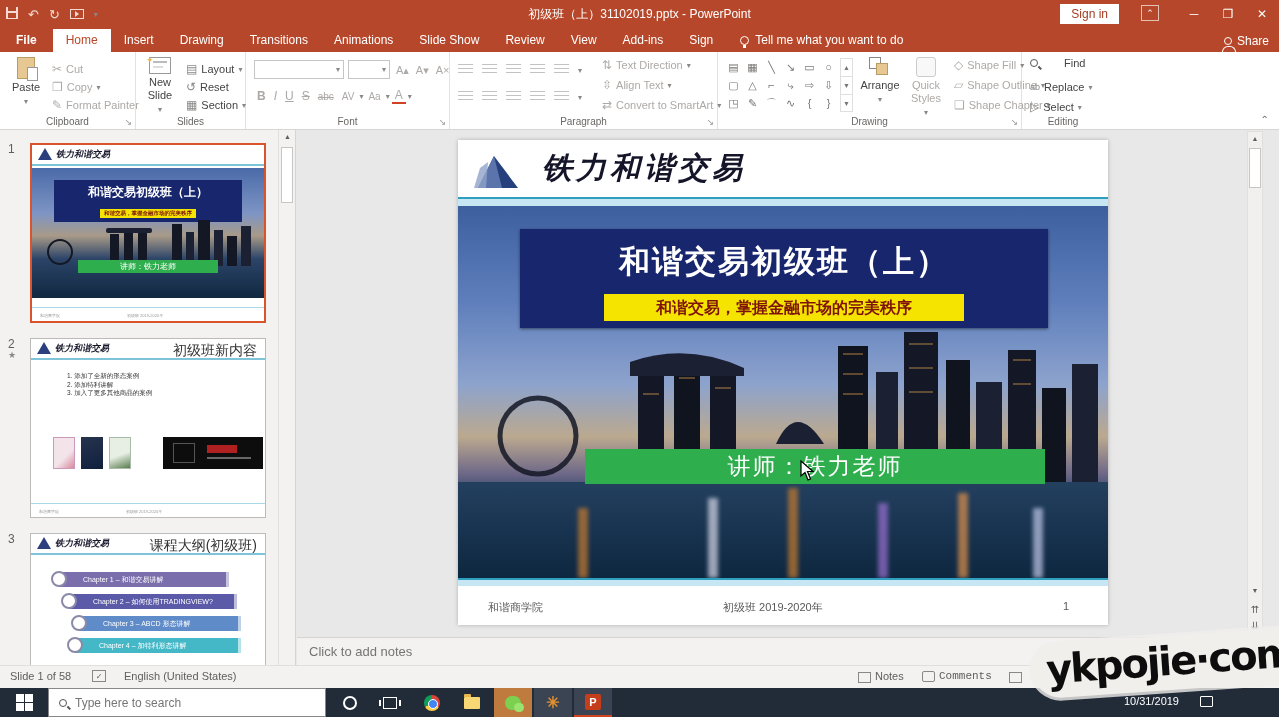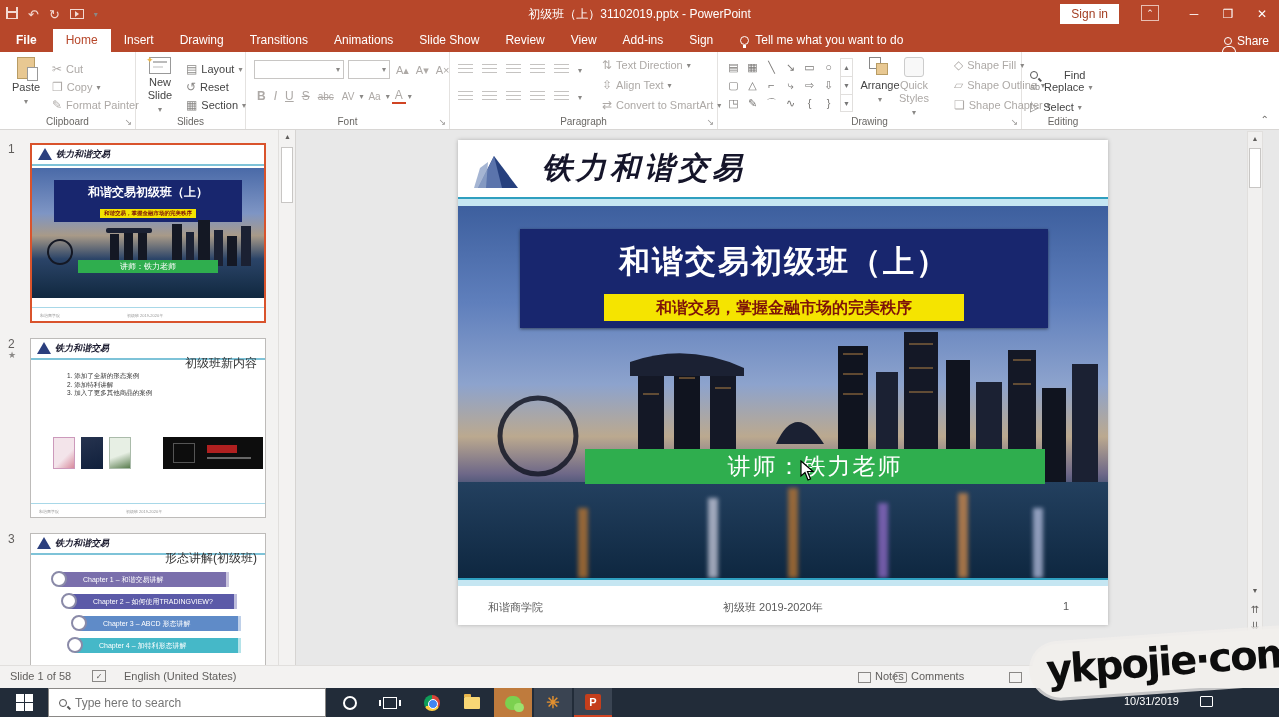--- a/index.html
+++ b/index.html
@@ -60,21 +60,21 @@
   .thumb { position:absolute; left:30px; width:236px; height:180px; background:#fff; border:1px solid #BDBBB9; overflow:hidden; }
   .thumb.sel { border:2px solid #D9532C; }
   .vsb { position:absolute; right:0; top:0; width:17px; height:535px; background:#F3F2F1; border-left:1px solid #E1DFDD; }
   .sbarrow { font-size:7px; color:#605E5C; text-align:center; width:17px; }
   .sbthumb { position:absolute; left:2px; width:12px; background:#fff; border:1px solid #C8C6C4; }
 
   
   .mhdr { position:absolute; left:0; top:0; right:0; height:21px; background:#fff; border-bottom:2px solid #7EC3D8; }
   .mbrand { position:absolute; left:24px; top:3px; font-family:"DejaVu Serif", serif; font-style:italic; font-weight:bold; font-size:9px; color:#1a1a2e; }
   .mlogo { position:absolute; left:6px; top:3px; width:0; height:0; border-left:7px solid transparent; border-right:7px solid transparent; border-bottom:12px solid #2B3F7E; }
-  .mtitle2 { position:absolute; right:8px; top:16px; font-size:12px; color:#333; }
+  .mtitle2 { position:absolute; right:8px; top:3px; font-size:14px; color:#333; }
   .mfooter { position:absolute; left:0; right:0; bottom:0; height:14px; background:#fff; border-top:1px solid #A8D8E8; font-size:4px; color:#999; }
 
   
   .t2item { font-size:6.5px; color:#333; line-height:8.5px; }
   .book { position:absolute; top:0; width:22px; height:32px; }
   .banner2 { position:absolute; left:110px; top:0; width:100px; height:32px; background:#0d0d0d; }
 
   
   .chbar { position:absolute; height:15px; color:#fff; font-size:7px; line-height:15px; padding-left:24px; border-right:3px solid rgba(255,255,255,.6); }
   .chcircle { position:absolute; width:16px; height:16px; border:2px solid #8a8aa8; border-radius:50%; background:#fff; }
@@ -318,21 +318,21 @@
         <div style="border-top:1px solid #E1DFDD;border-bottom:1px solid #E1DFDD;">▼</div>
         <div>▼</div>
       </div>
       <div class="bigbtn" style="left:140px;">
         <div style="width:22px;height:20px;margin:0 auto 2px;position:relative;">
           <div style="position:absolute;left:0;top:0;width:12px;height:12px;border:1px solid #888;background:#fff;"></div>
           <div style="position:absolute;left:7px;top:6px;width:12px;height:12px;background:#E8C892;border:1px solid #B89C64;"></div>
         </div>
         <span>Arrange</span><br><span class="caret">▾</span>
       </div>
-      <div class="bigbtn grayed" style="left:174px;">
+      <div class="bigbtn grayed" style="left:186px;">
         <div style="width:20px;height:20px;border:1px solid #ccc;border-radius:3px;background:#f8f8f8;margin:0 auto 2px;"></div>
         <span>Quick Styles</span><br><span class="caret">▾</span>
       </div>
       <div class="smallrow grayed" style="left:236px; top:4px;">
         <span class="ricon grayed">◇</span>
         <span>Shape Fill</span>
           <span class="caret">▾</span>
       </div>
       <div class="smallrow grayed" style="left:236px; top:24px;">
         <span class="ricon grayed">▱</span>
@@ -342,21 +342,21 @@
       <div class="smallrow grayed" style="left:236px; top:44px;">
         <span class="ricon grayed">❏</span>
         <span>Shape Chapter</span>
           <span class="caret">▾</span>
       </div>
       <div class="glabel">Drawing</div>
       <div class="launcher">↘</div>
     </div>
 
     <div class="rgroup" style="left:1022px; width:82px; border-right:none;">
-      <div class="smallrow" style="left:8px; top:14px;gap:26px;">
+      <div class="smallrow" style="left:8px; top:2px;gap:26px;">
         <span class="mag"></span>
         <span>Find</span>
       </div>
       <div class="smallrow" style="left:8px; top:26px;">
         <span class="ricon" style="font-size:9px;">ab</span>
         <span>Replace</span>
           <span class="caret">▾</span>
       </div>
       <div class="smallrow" style="left:8px; top:46px;">
         <span class="ricon">▷</span>
@@ -430,21 +430,21 @@
         <span class="abs" style="left:8px;top:5px;">和谐商学院</span>
         <span class="abs" style="left:95px;top:5px;">初级班 2019-2020年</span>
       </div>
     </div>
 
     <div class="thumbnum" style="top:402px;">3</div>
     <div class="thumb" style="top:403px; height:180px;">
       <div class="mhdr">
           <span class="mlogo"></span>
         <span class="mbrand">铁力和谐交易</span>
-        <span class="mtitle2">形态讲解(初级班)</span>
+        <span class="mtitle2">课程大纲(初级班)</span>
         </div>
       <div class="chbar" style="left:28px;top:38px;width:170px;background:#7A6FAC;">Chapter 1 – 和谐交易讲解</div>
       <div class="chcircle" style="left:20px;top:37px;"></div>
       <div class="chbar" style="left:38px;top:60px;width:168px;background:#5B5AA8;">Chapter 2 – 如何使用TRADINGVIEW?</div>
       <div class="chcircle" style="left:30px;top:59px;"></div>
       <div class="chbar" style="left:48px;top:82px;width:162px;background:#5F8BC8;">Chapter 3 – ABCD 形态讲解</div>
       <div class="chcircle" style="left:40px;top:81px;"></div>
       <div class="chbar" style="left:44px;top:104px;width:166px;background:#45B8C8;">Chapter 4 – 加特利形态讲解</div>
       <div class="chcircle" style="left:36px;top:103px;"></div>
     </div>
@@ -524,29 +524,32 @@
       <div class="sbarrow abs" style="top:455px;width:14px;">▼</div>
       <div class="abs" style="top:472px;width:14px;text-align:center;font-size:10px;color:#605E5C;">⇈</div>
       <div class="abs" style="top:488px;width:14px;text-align:center;font-size:10px;color:#605E5C;">⇊</div>
     </div>
   </div>
 
   <svg class="cursor" style="left:800px; top:460px;" width="16" height="22" viewBox="0 0 16 22">
     <path d="M1,1 L1,16 L5,12.5 L8,20 L10.5,19 L7.5,11.5 L13,11.5 Z" fill="#fff" stroke="#000" stroke-width="1.2"></path>
   </svg>
 
+  <div class="notesbar">
+    <div class="notesph">Click to add notes</div>
+  </div>
 
   <div class="statusbar">
     <span class="stitem" style="left:10px;">Slide 1 of 58</span>
     <span class="stitem" style="left:92px; width:14px; height:12px; border:1px solid #8a8886; text-align:center; font-size:8px; line-height:11px;">✓</span>
     <span class="stitem" style="left:124px;">English (United States)</span>
     <span class="stitem" style="left:858px;">
       <span class="viewic" style="margin-left:0;margin-right:4px;"></span><span>Notes</span>
     </span>
-    <span class="stitem" style="left:894px;">
+    <span class="stitem" style="left:922px;font-family:Liberation Mono, monospace;">
       <span class="viewic" style="margin-left:0;margin-right:4px;border-radius:2px;"></span><span>Comments</span>
     </span>
     <span class="stitem" style="left:995px;">
       <span class="viewic"></span>
       <span class="viewic"></span>
       <span class="viewic"></span>
     </span>
   </div>
 
   <div class="taskbar">

